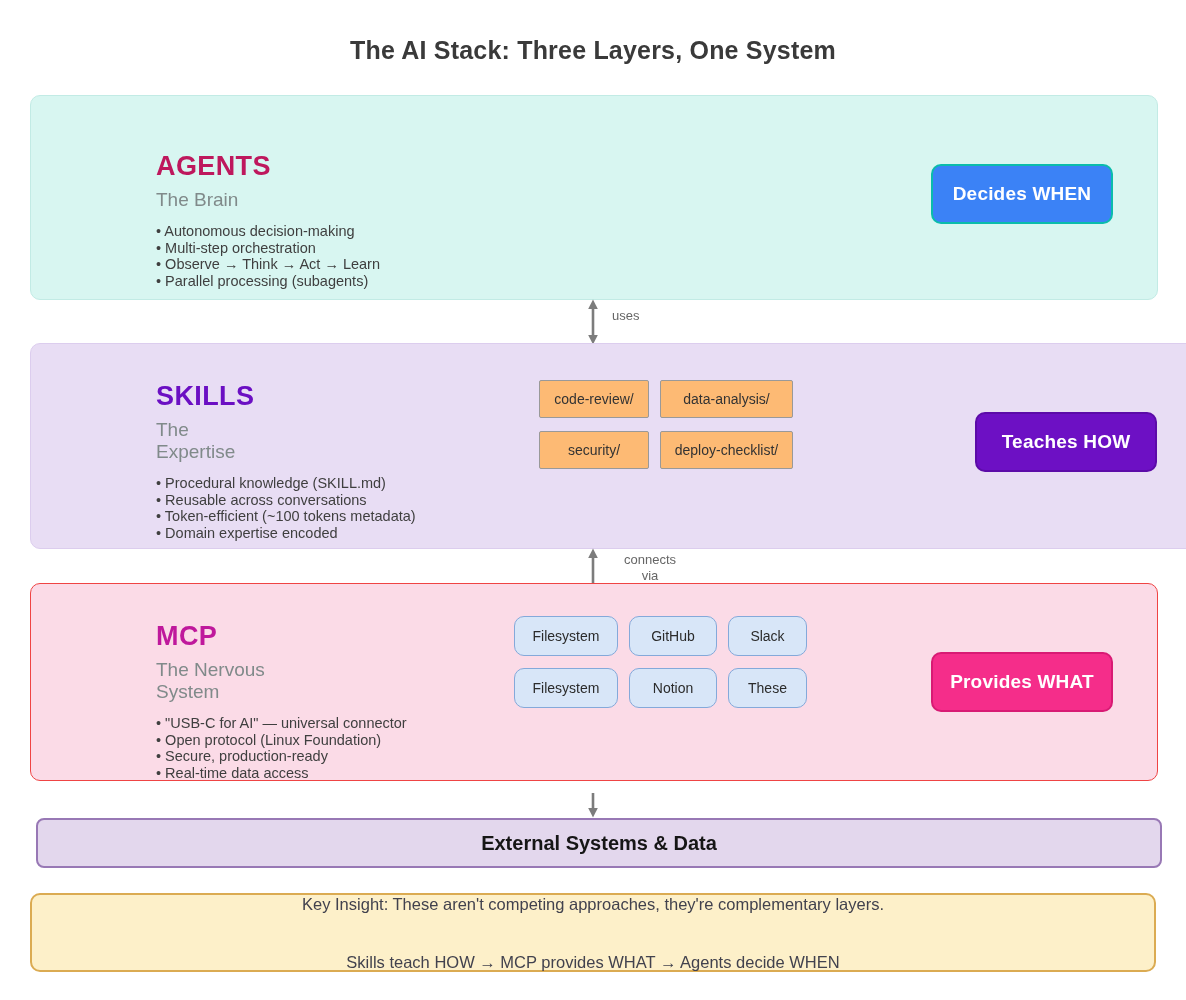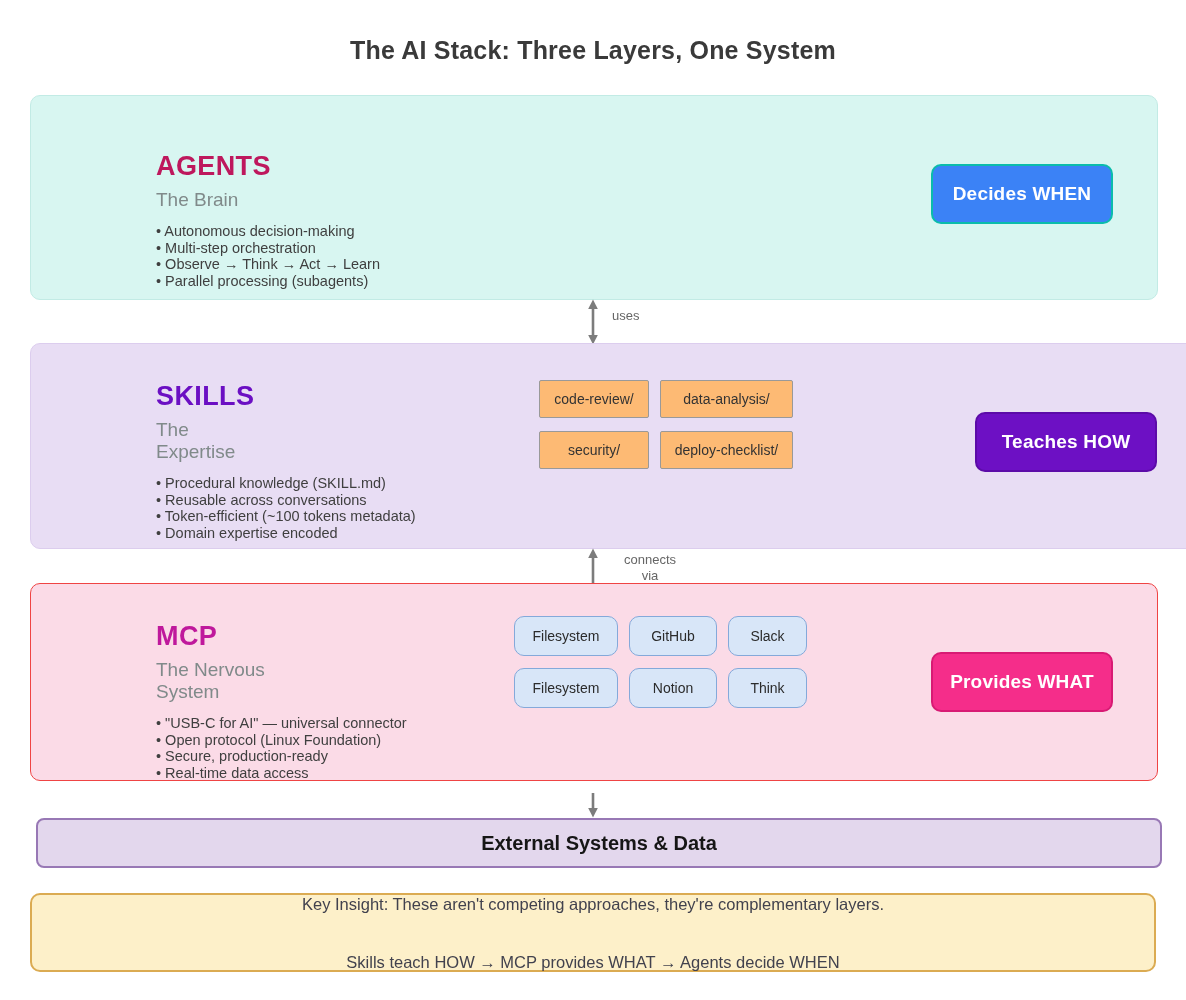--- a/index.html
+++ b/index.html
@@ -133,21 +133,21 @@
         <li>• Secure, production-ready</li>
         <li>• Real-time data access</li>
       </ul>
     </div>
     <div class="mcp-chips">
       <div class="mcp-chip">Filesystem</div>
       <div class="mcp-chip">GitHub</div>
       <div class="mcp-chip">Slack</div>
       <div class="mcp-chip">Filesystem</div>
       <div class="mcp-chip">Notion</div>
-      <div class="mcp-chip">Think</div>
+      <div class="mcp-chip">These</div>
     </div>
     <div class="badge mcp-badge">Provides WHAT</div>
   </section>
 
   <div class="connector" style="left:584px;top:793px;height:25px;">
     <svg width="18" height="25" viewBox="0 0 18 25">
       <line x1="9" y1="0" x2="9" y2="17" stroke="#7c7c7c" stroke-width="2.6"></line>
       <path d="M9 24.5 L4.2 15 L13.8 15 Z" fill="#7c7c7c"></path>
     </svg>
   </div>

